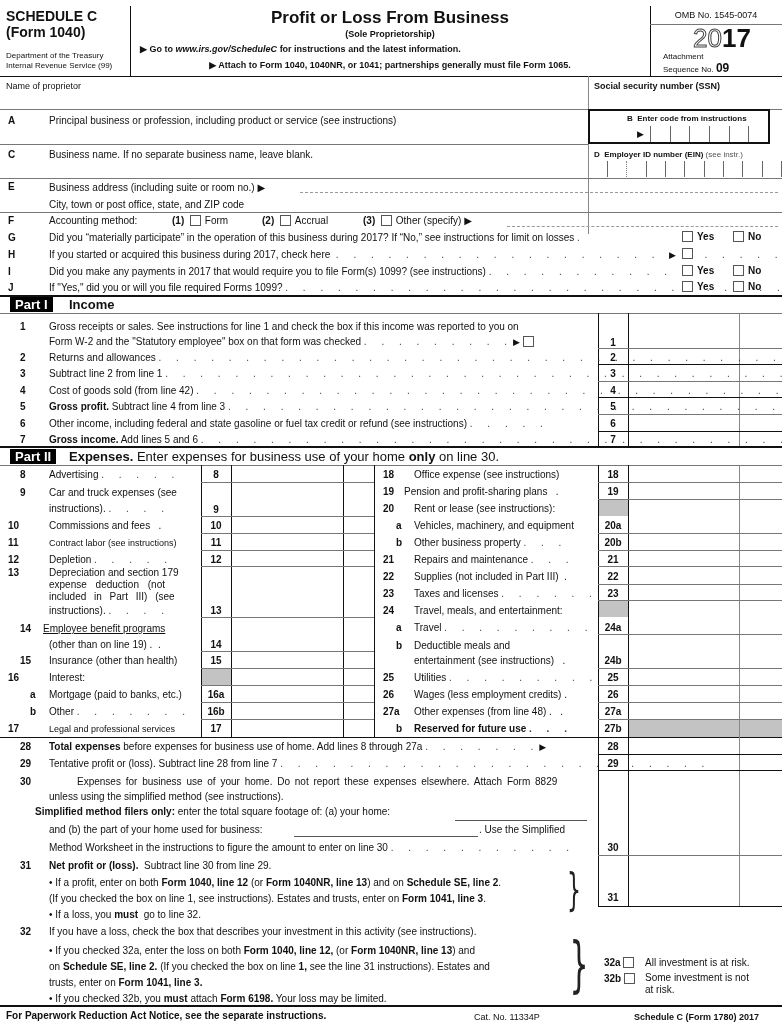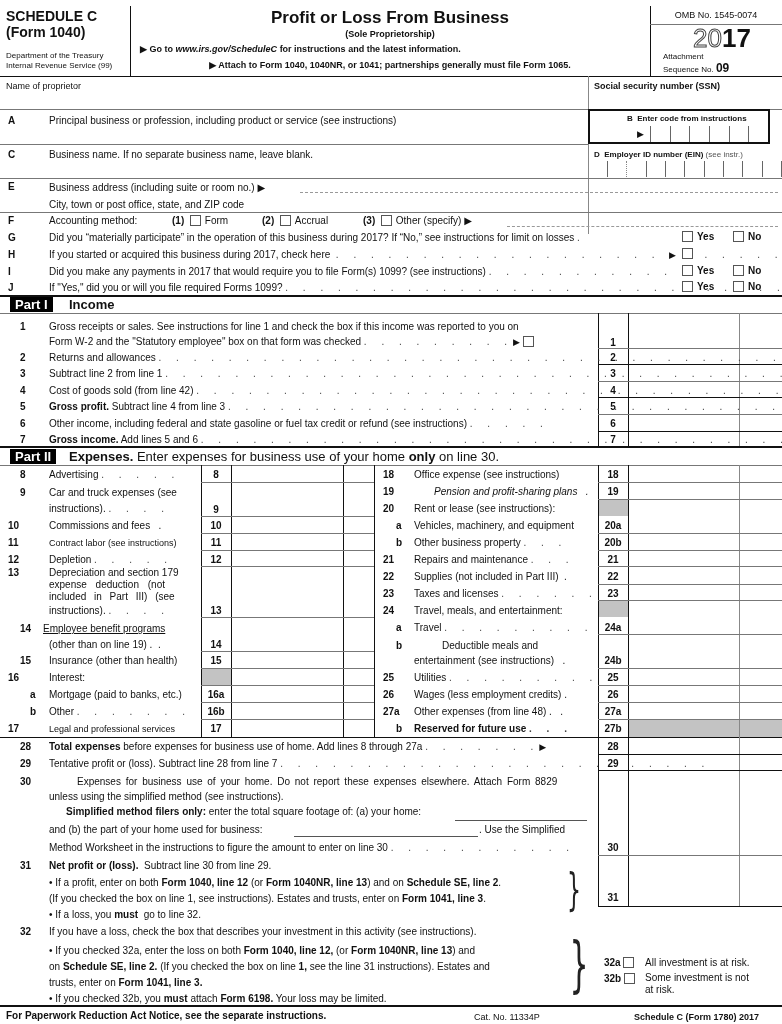--- a/index.html
+++ b/index.html
@@ -262,21 +262,21 @@
 <div class="box" style="left:203px;top:723px;width:26px;">17</div>
 <div class="abs" style="left:232px;top:720px;width:111px;height:16px;"></div>
 
 <div class="ln" style="left:383px;top:469px;">18</div>
 <div class="lt" style="left:414px;top:469px;">Office expense (see instructions)</div>
 <div class="box" style="left:600px;top:469px;width:26px;">18</div>
 <div class="abs" style="left:629px;top:466px;width:110px;height:15px;"></div>
 <div class="hl" style="left:598px;width:184px;top:482px;"></div>
 
 <div class="ln" style="left:383px;top:486px;">19</div>
-<div class="lt" style="left:434px;top:486px;font-style:italic;"><span>Pension and profit-sharing plans</span>&nbsp;&nbsp;&nbsp;.</div>
+<div class="lt" style="left:404px;top:486px;"><span>Pension and profit-sharing plans</span>&nbsp;&nbsp;&nbsp;.</div>
 <div class="box" style="left:600px;top:486px;width:26px;">19</div>
 <div class="abs" style="left:629px;top:483px;width:110px;height:15px;"></div>
 <div class="hl" style="left:598px;width:184px;top:499px;"></div>
 
 <div class="ln" style="left:383px;top:503px;">20</div>
 <div class="lt" style="left:414px;top:503px;">Rent or lease (see instructions):</div>
 <div class="shade" style="left:599px;top:500px;width:29px;height:16px;"></div>
 
 <div class="ln" style="left:396px;top:520px;">a</div>
 <div class="lt" style="left:414px;top:520px;">Vehicles, machinery, and equipment</div>
@@ -312,21 +312,21 @@
 <div class="lt" style="left:414px;top:605px;">Travel, meals, and entertainment:</div>
 <div class="shade" style="left:599px;top:601px;width:29px;height:16px;"></div>
 
 <div class="ln" style="left:396px;top:622px;">a</div>
 <div class="lt" style="left:414px;top:622px;"><span>Travel</span> <span class="dots">. . . . . . . . .</span></div>
 <div class="box" style="left:600px;top:622px;width:26px;">24a</div>
 <div class="abs" style="left:629px;top:601px;width:110px;height:33px;"></div>
 <div class="hl" style="left:598px;width:184px;top:634px;"></div>
 
 <div class="ln" style="left:396px;top:640px;">b</div>
-<div class="lt" style="left:414px;top:640px;margin-left:28px;">Deductible meals and</div>
+<div class="lt" style="left:414px;top:640px;">Deductible meals and</div>
 <div class="lt" style="left:414px;top:655px;"><span>entertainment (see instructions)</span>&nbsp;&nbsp;&nbsp;.</div>
 <div class="box" style="left:600px;top:655px;width:26px;">24b</div>
 <div class="abs" style="left:629px;top:635px;width:110px;height:33px;"></div>
 <div class="hl" style="left:598px;width:184px;top:668px;"></div>
 
 <div class="ln" style="left:383px;top:672px;">25</div>
 <div class="lt" style="left:414px;top:672px;"><span>Utilities</span> <span class="dots">. . . . . . . . .</span></div>
 <div class="box" style="left:600px;top:672px;width:26px;">25</div>
 <div class="abs" style="left:629px;top:669px;width:110px;height:16px;"></div>
 <div class="hl" style="left:598px;width:184px;top:685px;"></div>
@@ -362,21 +362,21 @@
 
 <div class="ln" style="left:20px;top:758px;">29</div>
 <div class="lt" style="left:49px;top:758px;"><span>Tentative profit or (loss). Subtract line 28 from line 7</span> <span class="dots">. . . . . . . . . . . . . . . . . . . . . . . . .</span></div>
 <div class="box" style="left:600px;top:758px;width:26px;">29</div>
 <div class="abs" style="left:629px;top:755px;width:110px;height:15px;"></div>
 <div class="hlk" style="left:598px;width:184px;top:770px;"></div>
 
 <div class="ln" style="left:20px;top:776px;">30</div>
 <div class="lt" style="left:49px;top:776px;word-spacing:2px;padding-left:28px;">Expenses for business use of your home. Do not report these expenses elsewhere. Attach Form 8829</div>
 <div class="lt" style="left:49px;top:791px;">unless using the simplified method (see instructions).</div>
-<div class="lt" style="left:66px;top:806px;"><b>Simplified method filers only:</b> <span>enter the total square footage of: (a) your home:</span></div>
+<div class="lt" style="left:35px;top:806px;"><b>Simplified method filers only:</b> <span>enter the total square footage of: (a) your home:</span></div>
 <div class="hl" style="left:455px;width:132px;top:820px;border-color:#555;"></div>
 <div class="lt" style="left:49px;top:824px;">and (b) the part of your home used for business:</div>
 <div class="hl" style="left:294px;width:184px;top:836px;border-color:#555;"></div>
 <div class="lt" style="left:479px;top:824px;">. Use the Simplified</div>
 <div class="lt" style="left:49px;top:842px;"><span>Method Worksheet in the instructions to figure the amount to enter on line 30</span> <span class="dots">. . . . . . . . . . .</span></div>
 <div class="box" style="left:600px;top:842px;width:26px;">30</div>
 <div class="abs" style="left:629px;top:771px;width:110px;height:83px;"></div>
 <div class="hl" style="left:598px;width:184px;top:855px;"></div>
 
 <div class="ln" style="left:20px;top:860px;">31</div>

